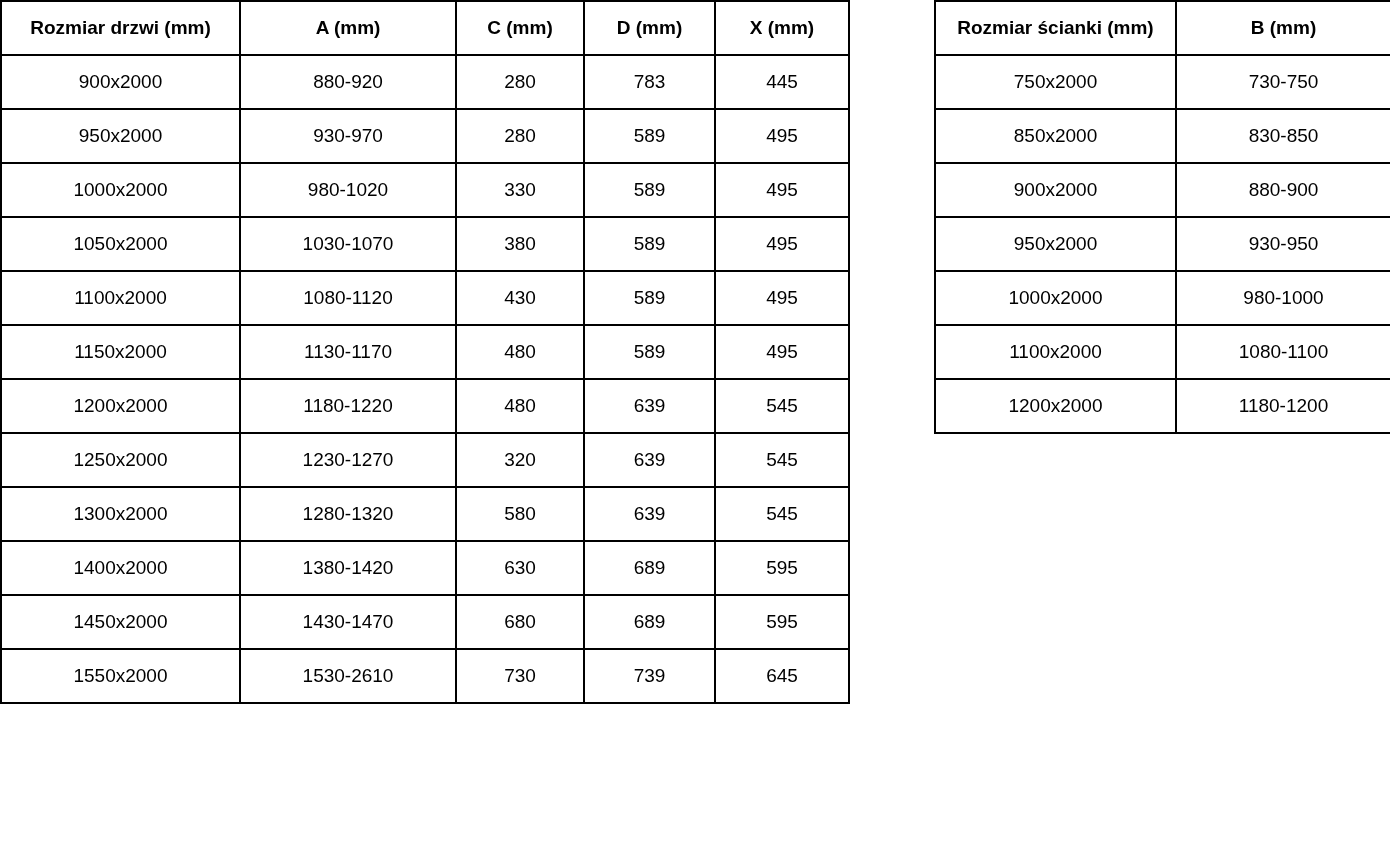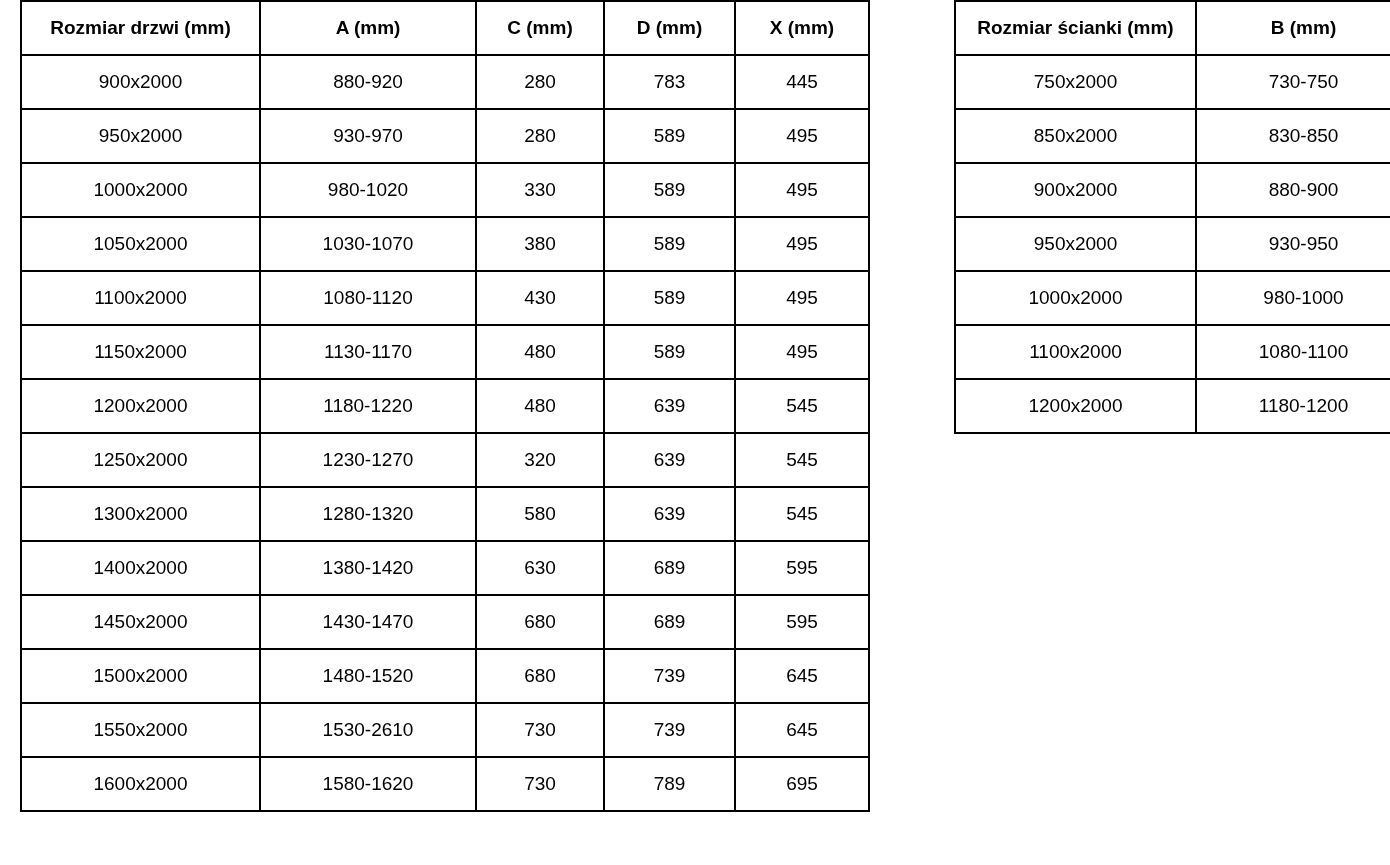--- a/index.html
+++ b/index.html
@@ -16,21 +16,20 @@
     width: 1390px;
     height: 865px;
     background: #ffffff;
   }
   table.dim-table {
     position: absolute;
     border-collapse: collapse;
     table-layout: fixed;
     color: #000000;
     font-size: 19px;
-    margin-left: 20px;
   }
   table.dim-table th,
   table.dim-table td {
     border: 2px solid #000000;
     text-align: center;
     vertical-align: middle;
     padding: 0;
     overflow: hidden;
     white-space: nowrap;
   }
@@ -145,39 +144,25 @@
           <td>595</td>
         </tr>
         <tr>
           <td>1450x2000</td>
           <td>1430-1470</td>
           <td>680</td>
           <td>689</td>
           <td>595</td>
         </tr>
         <tr>
-          <td>1500x2000</td>
-          <td>1480-1520</td>
-          <td>680</td>
-          <td>739</td>
-          <td>645</td>
-        </tr>
-        <tr>
           <td>1550x2000</td>
           <td>1530-2610</td>
           <td>730</td>
           <td>739</td>
           <td>645</td>
-        </tr>
-        <tr>
-          <td>1600x2000</td>
-          <td>1580-1620</td>
-          <td>730</td>
-          <td>789</td>
-          <td>695</td>
         </tr>
       </tbody>
     </table>
 
   <table class="dim-table wall-table">
     <colgroup>
       <col style="width:241px">
       <col style="width:215px">
     </colgroup>
   <thead>

